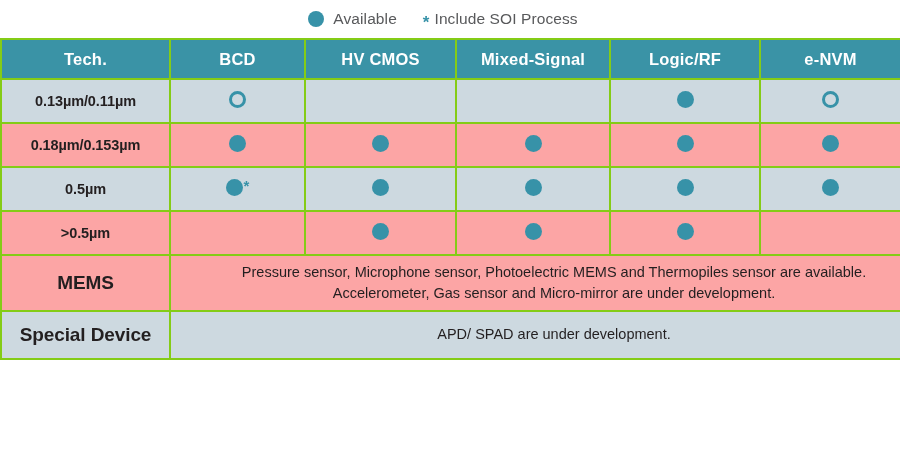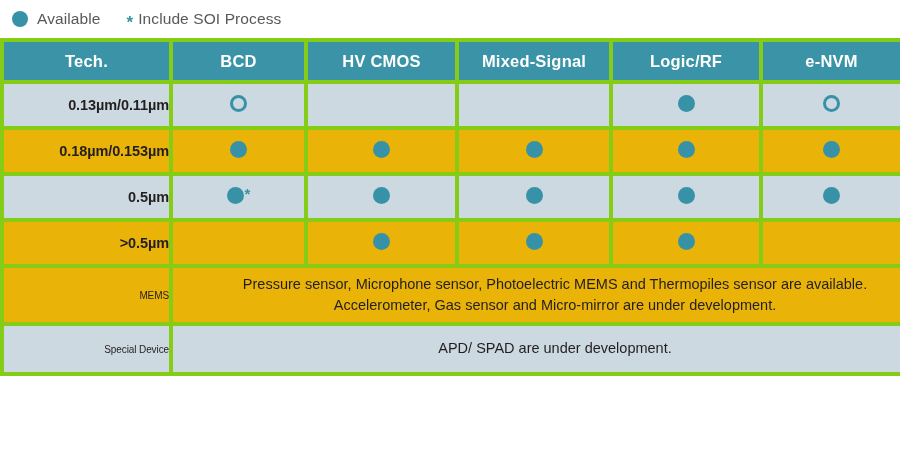--- a/index.html
+++ b/index.html
@@ -15,20 +15,21 @@
     overflow: hidden;
   }
 
   
   .legend {
     height: 38px;
     display: flex;
     align-items: center;
     padding-left: 12px;
     box-sizing: border-box;
+    justify-content: center;
   }
   .legend-item {
     display: flex;
     align-items: center;
     margin-right: 26px;
   }
   .legend-label {
     font-size: 15.5px;
     color: #58595b;
     letter-spacing: .1px;
@@ -68,21 +69,21 @@
   .table-wrap {
     width: 900px;
     box-sizing: border-box;
   }
   table.matrix {
     width: 900px;
     border-collapse: collapse;
     table-layout: fixed;
   }
   table.matrix th, table.matrix td {
-    border: 4px solid #84cc16;
+    border: 2px solid #84cc16;
     padding: 0;
     text-align: center;
     vertical-align: middle;
   }
   thead th {
     background: #3a93a6;
     color: #ffffff;
     font-size: 16.5px;
     font-weight: 700;
     height: 38px;
@@ -90,29 +91,28 @@
   }
   
   col.c-tech   { width: 169px; }
   col.c-bcd    { width: 135px; }
   col.c-hv     { width: 151px; }
   col.c-mix    { width: 154px; }
   col.c-logic  { width: 150px; }
   col.c-nvm    { width: 141px; }
 
   tbody tr.odd  td { background: #cdd9e0; }
-  tbody tr.even td { background: #eab308; }
+  tbody tr.even td { background: #fca5a5; }
 
   tbody td.tech-cell {
     font-size: 14.5px;
     font-weight: 700;
     color: #231f20;
     height: 42px;
     letter-spacing: -.1px;
-    text-align: right;
   }
   tbody td.mark-cell {
     height: 42px;
   }
   .mark {
     display: inline-flex;
     align-items: flex-start;
     justify-content: center;
     line-height: 0;
   }
@@ -126,22 +126,22 @@
     font-size: 15px;
     font-weight: 700;
     line-height: 10px;
     margin-left: 1px;
     position: relative;
     top: 2px;
   }
 
   
   tr.note-row td.tech-cell {
-    font-size: 10px;
-    font-weight: 400;
+    font-size: 19px;
+    font-weight: 700;
     color: #231f20;
   }
   td.note-cell {
     text-align: left;
     padding: 6px 0 6px 14px;
     font-size: 14.5px;
     color: #231f20;
     line-height: 1.45;
   }
   tr.mems-row td { height: 54px; }

